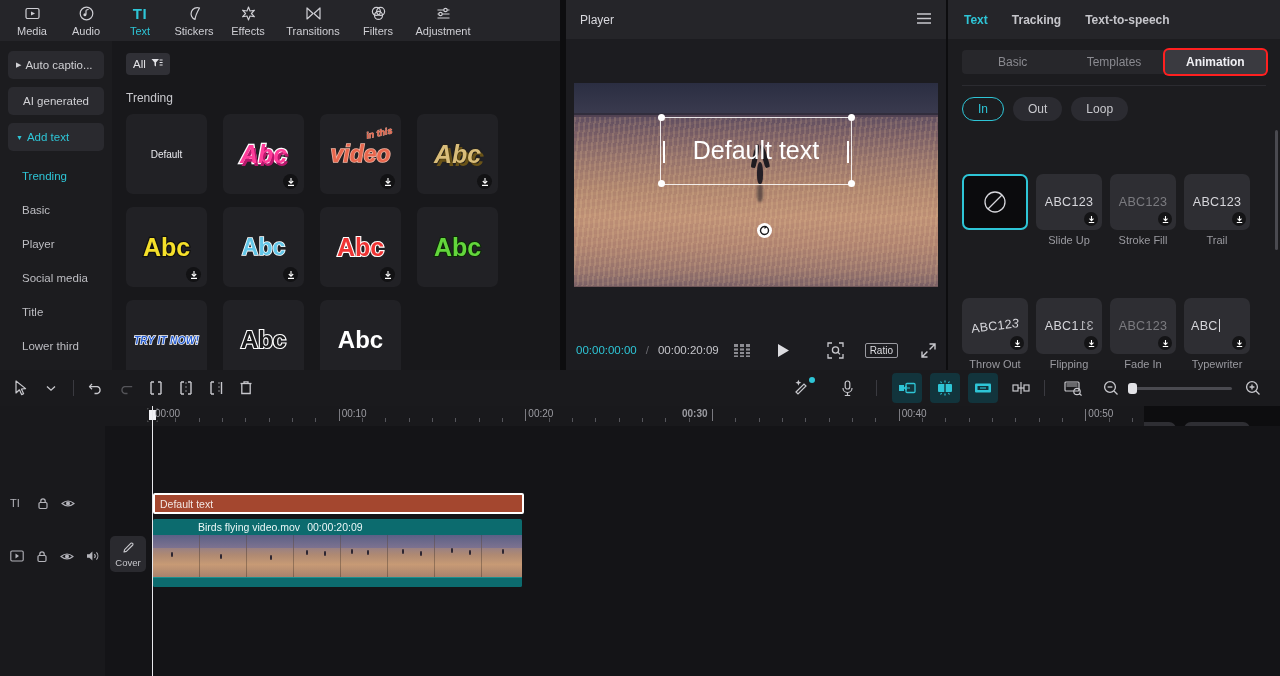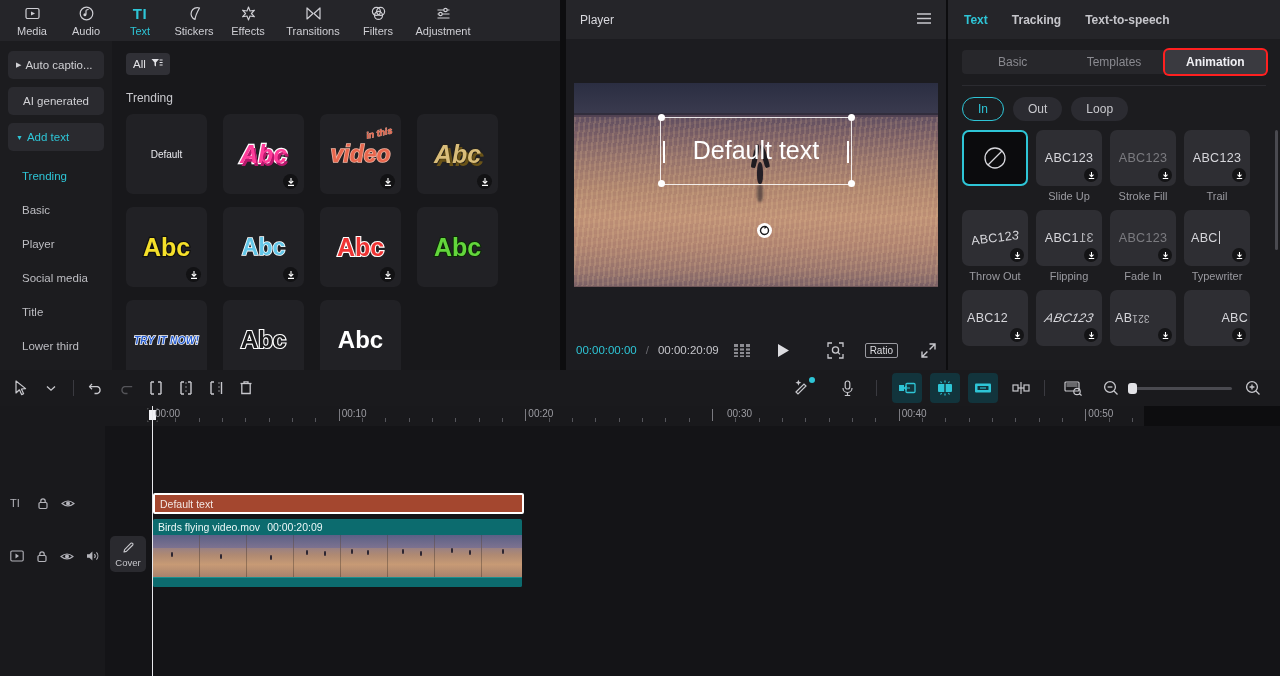--- a/index.html
+++ b/index.html
@@ -250,21 +250,21 @@
   .pills { display:flex; gap:9px; padding:11px 14px 0 14px; }
   .pill {
     height:24px; padding:0 15px; border-radius:12px; background:#2b2b31;
     display:flex; align-items:center; font-size:12px; color:#c9c9ce; cursor:pointer;
   }
   .pill.active { background:transparent; border:1px solid #2ec5d6; color:#2ec5d6; }
   .anim-grid {
     margin:9px 0 0 14px; width:304px; display:grid;
     grid-template-columns:repeat(4, 66px); gap:8px 8px;
   }
-  .anim-item { width:66px; }
+  .anim-item { width:66px;margin-top:44px; }
   .anim-box {
     width:66px; height:56px; border-radius:7px; background:#2e2e33;
     position:relative; display:flex; align-items:center; justify-content:center;
     overflow:hidden; cursor:pointer;
   }
   .anim-box.none { background:#0b0b0d; border:2px solid #2ec5d6; }
   .anim-box .dl {
     position:absolute; right:4px; bottom:4px; width:14px; height:14px;
     border-radius:50%; background:#141416; display:flex; align-items:center; justify-content:center;
   }
@@ -356,21 +356,21 @@
     display:flex; align-items:center; padding-left:5px; overflow:hidden;
   }
   .clip-text .nm { font-size:10.5px; color:#f2e6e2; white-space:nowrap; }
   .clip-video {
     position:absolute; left:153px; top:93px; width:369px; height:68px;
     background:#0c6b6e; border-radius:2px; overflow:hidden;
   }
   .clip-video .cv-hdr {
     height:16px; display:flex; align-items:center; gap:7px; padding-left:5px;
   }
-  .clip-video .cv-nm { font-size:10.5px; color:#eaf7f7; white-space:nowrap; }
+  .clip-video .cv-nm { font-size:10.5px; color:#eaf7f7; white-space:nowrap;margin-left:40px; }
   .clip-video .cv-dur { font-size:10.5px; color:#eaf7f7; }
   .filmstrip { position:absolute; left:0; top:16px; width:369px; height:42px; display:flex; }
   .frame {
     width:47px; height:42px; flex:0 0 47px;
     background:linear-gradient(180deg,#6d7192 0%,#8e7c8b 22%,#b08a72 48%,#c79a75 70%,#a8826d 100%);
     border-right:1px solid rgba(0,0,0,.25); position:relative; overflow:hidden;
   }
   .frame .fsky {
     position:absolute; left:0; top:0; width:100%; height:32%;
     background:linear-gradient(180deg,#5c6086,#7d7390);
@@ -966,21 +966,21 @@
       <span class="major" style="left: 525.333px;"></span>
       <span class="lbl" style="left: 525.333px;">00:20</span>
       <span class="tick" style="left: 548.667px;"></span>
       <span class="tick" style="left: 572px;"></span>
       <span class="tick" style="left: 595.333px;"></span>
       <span class="tick" style="left: 618.667px;"></span>
       <span class="tick" style="left: 642px;"></span>
       <span class="tick" style="left: 665.333px;"></span>
       <span class="tick" style="left: 688.667px;"></span>
       <span class="major" style="left: 712px;"></span>
-      <span class="lbl" style="left: 724px;">00:30</span>
+      <span class="lbl" style="left: 679px; font-weight: bold;">00:30</span>
       <span class="tick" style="left: 735.333px;"></span>
       <span class="tick" style="left: 758.667px;"></span>
       <span class="tick" style="left: 782px;"></span>
       <span class="tick" style="left: 805.333px;"></span>
       <span class="tick" style="left: 828.667px;"></span>
       <span class="tick" style="left: 852px;"></span>
       <span class="tick" style="left: 875.333px;"></span>
       <span class="major" style="left: 898.667px;"></span>
       <span class="lbl" style="left: 898.667px;">00:40</span>
       <span class="tick" style="left: 922px;"></span>

